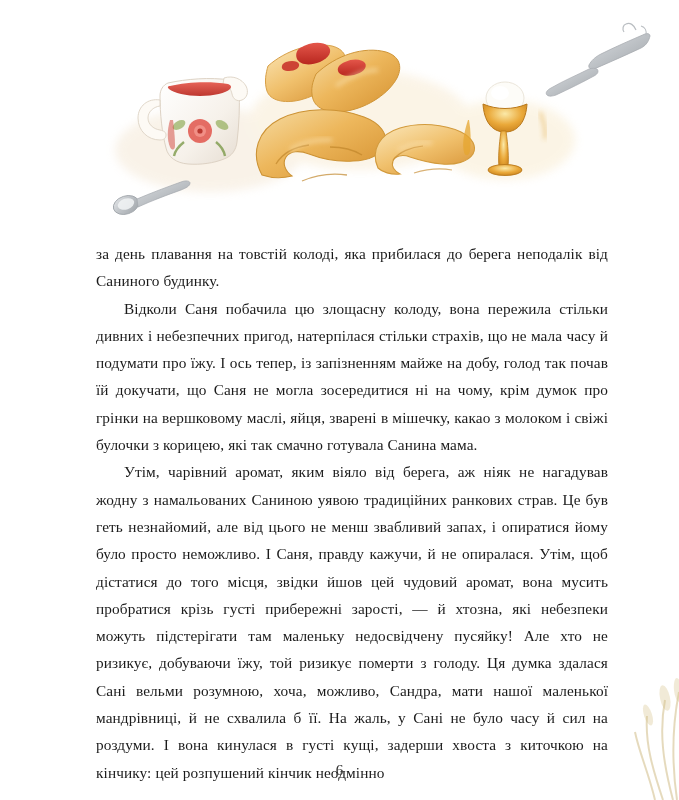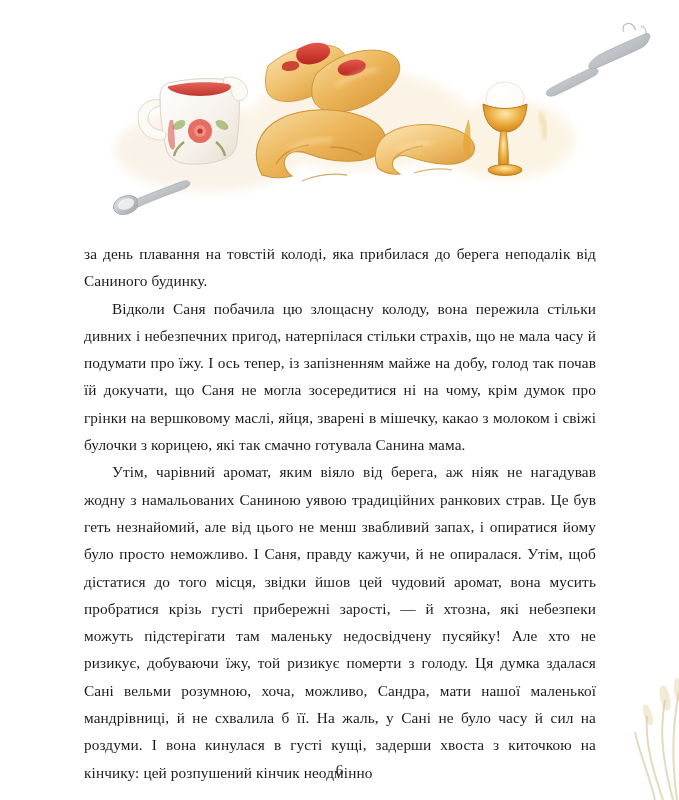--- a/index.html
+++ b/index.html
@@ -31,21 +31,21 @@
   }
 
   .illustration svg {
     display: block;
   }
 
   
   .body-text {
     position: absolute;
     top: 240px;
-    left: 84px;
+    left: 96px;
     width: 512px;
   }
 
   .para {
     margin: 0;
     font-size: 15.3px;
     line-height: 27.3px;
     color: #1b1b1b;
     text-align: justify;
     text-justify: inter-word;

